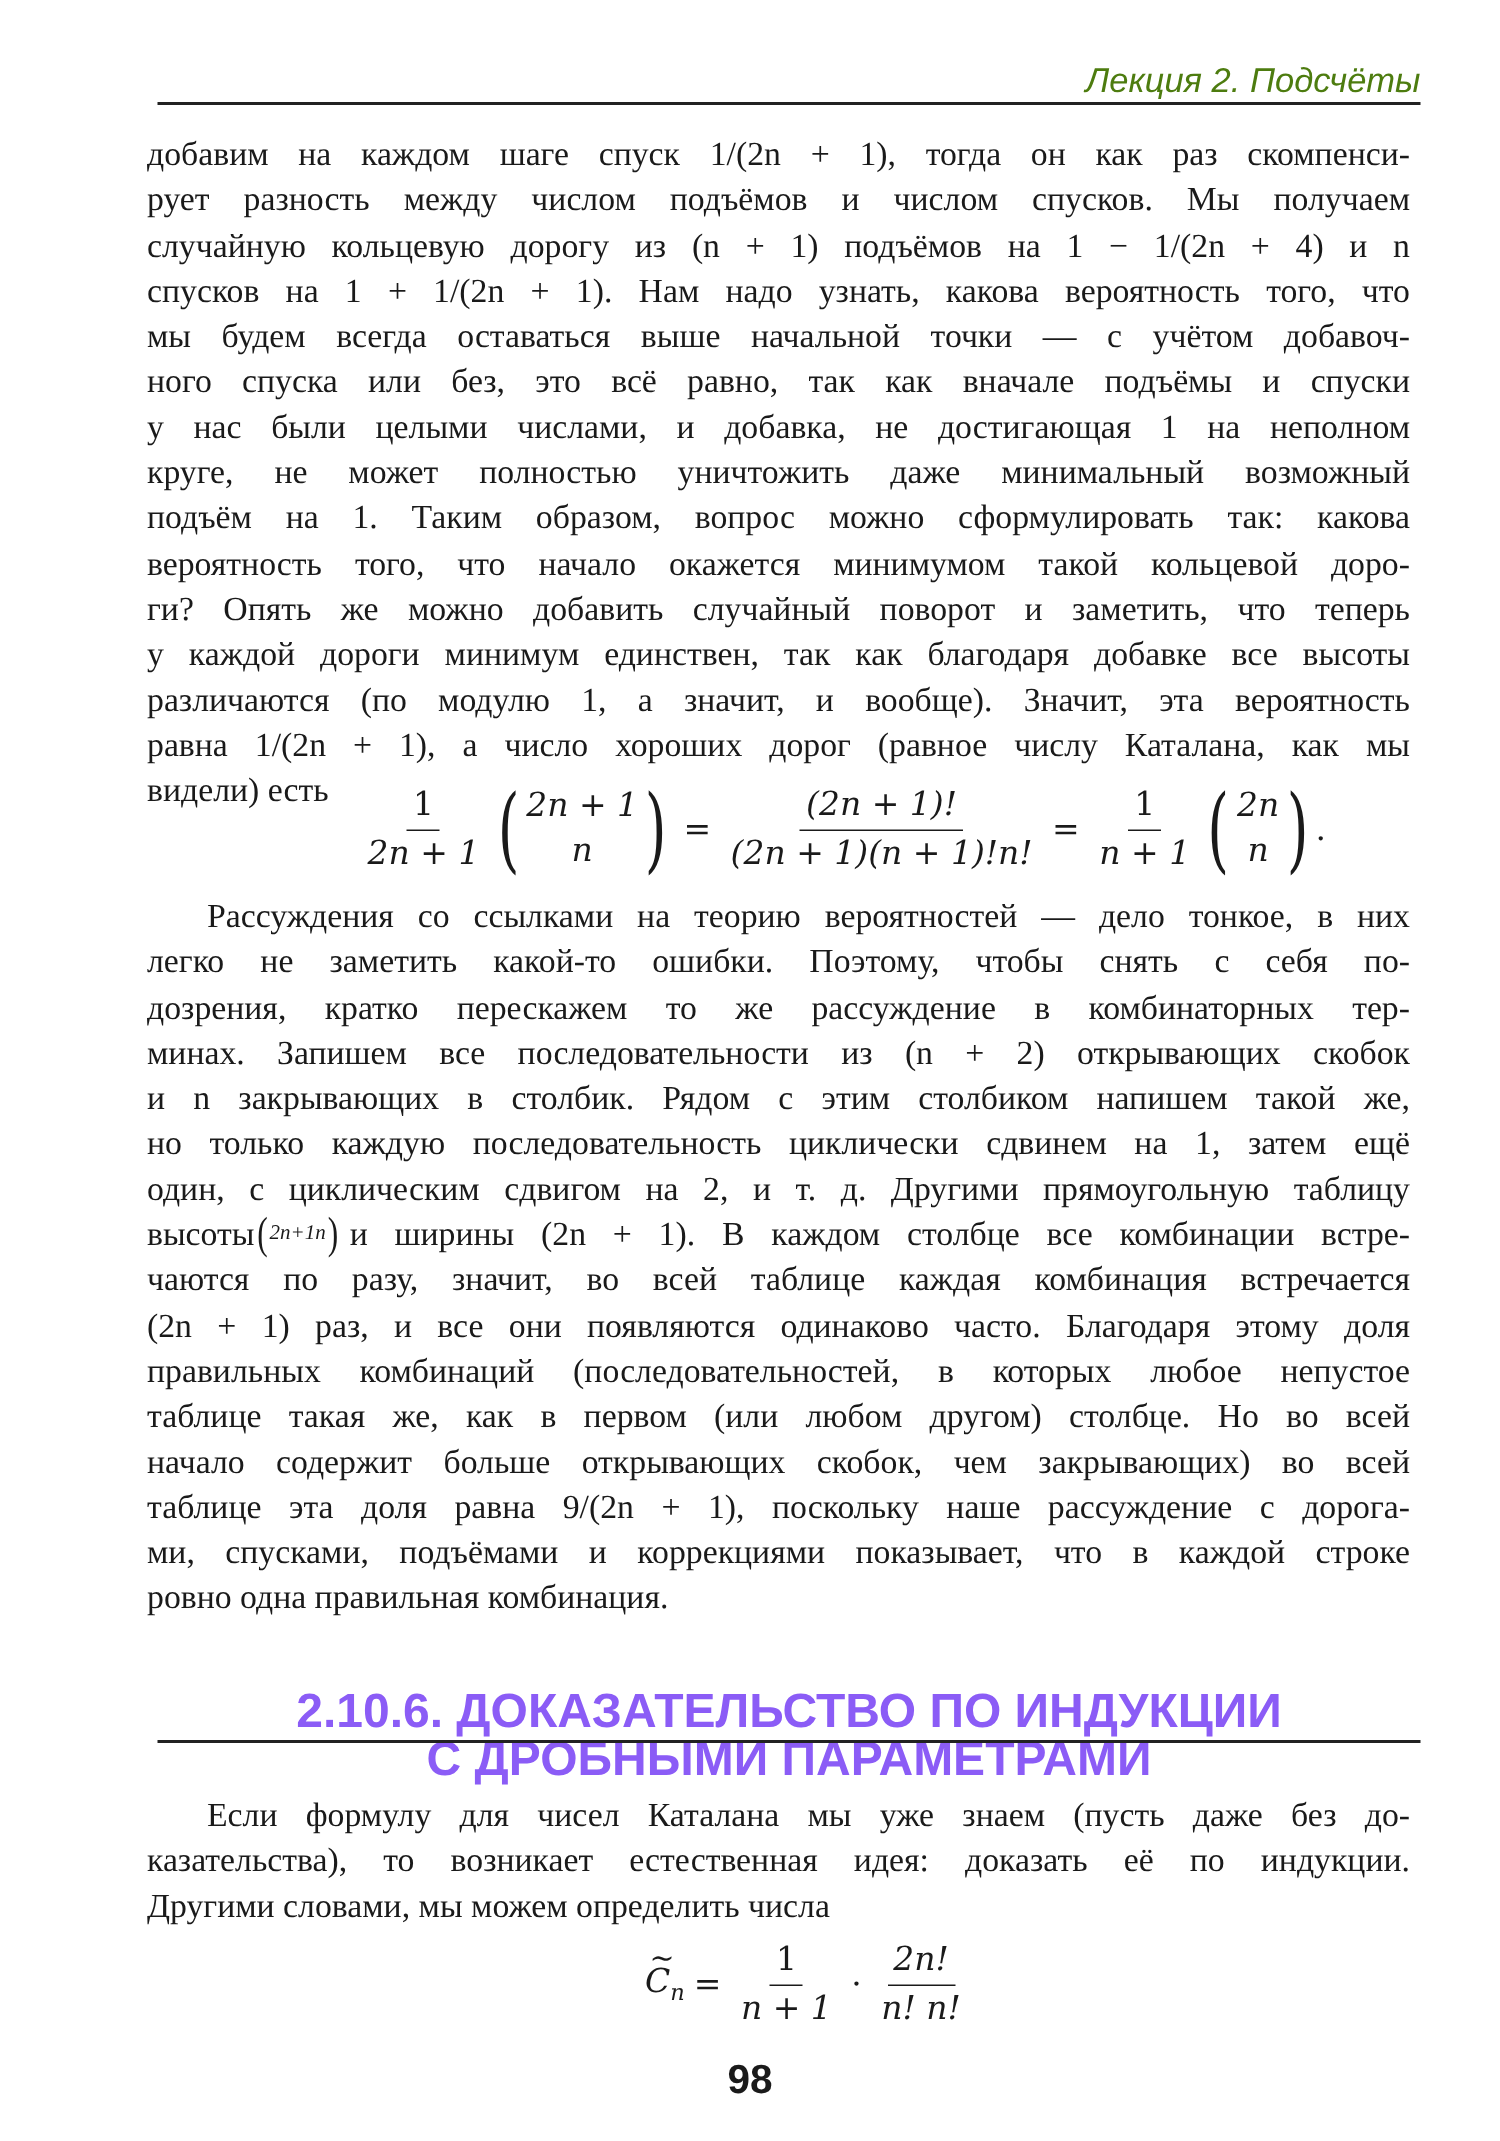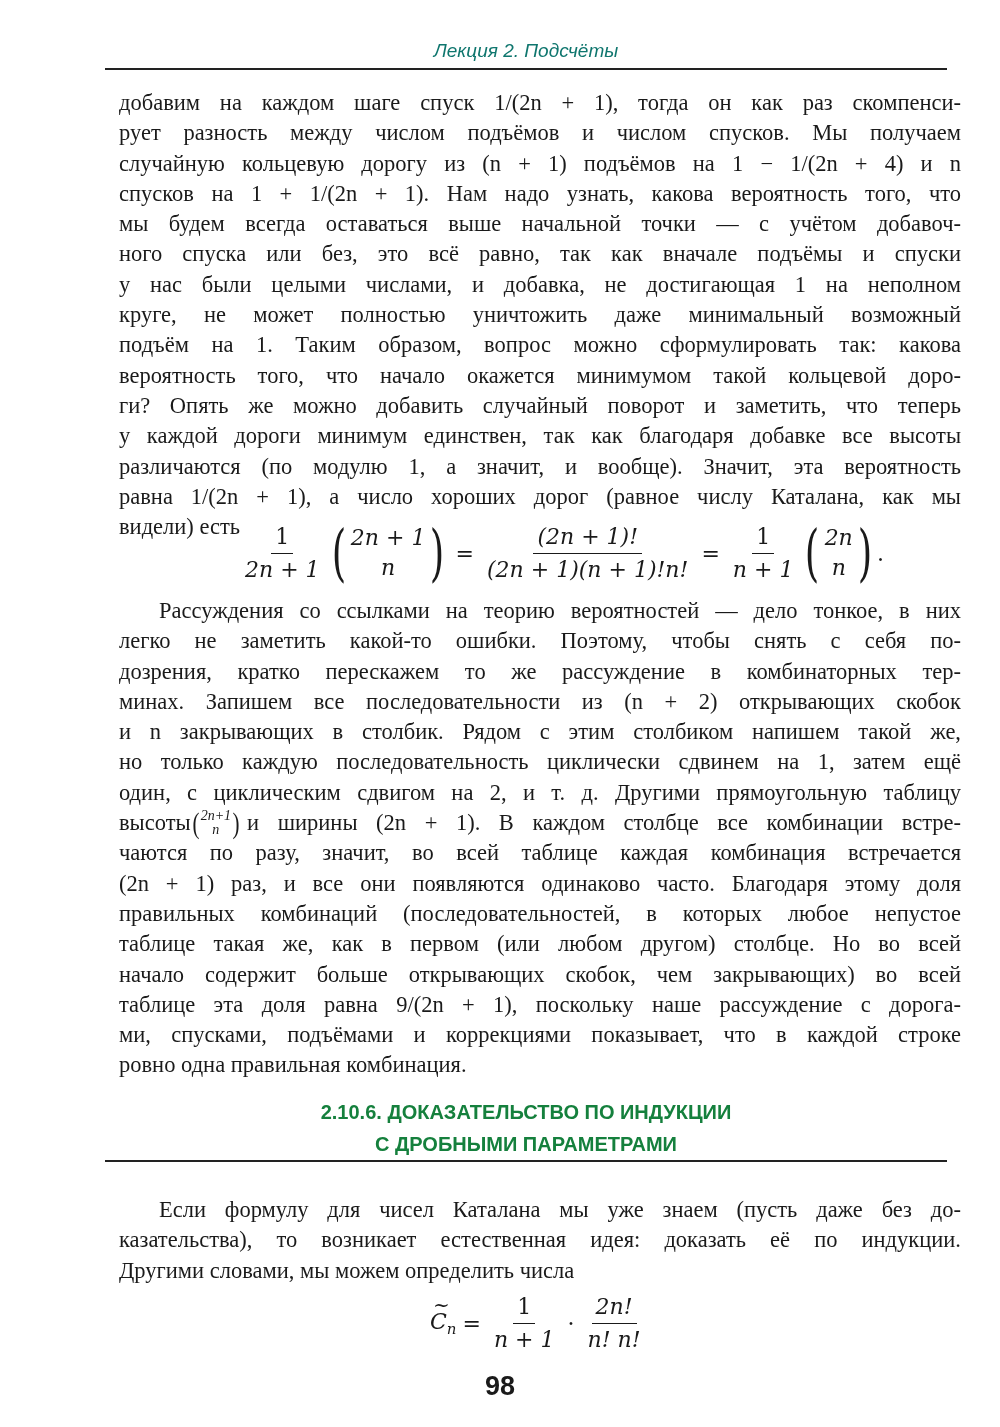--- a/index.html
+++ b/index.html
@@ -1,48 +1,48 @@
 <!DOCTYPE html>
 <html><head>
 <meta charset="utf-8">
 <style>
   html, body { margin: 0; padding: 0; background: #ffffff; }
   body { width: 1000px; height: 1427px; position: relative; overflow: hidden;
          font-family: "Liberation Serif", "DejaVu Serif", serif; color: #1a1a1a; }
   .page { position: absolute; left: 0; top: 0; width: 1000px; height: 1427px; }
-  .running-head { position: absolute; left: 105px; width: 842px; top: 40px; text-align: center;
+  .running-head { position: absolute; left: 105px; width: 842px; top: 40px; text-align: right;
          font-family: "Liberation Sans", "DejaVu Sans", sans-serif; font-style: italic;
-         font-size: 19px; color: #0f766e; }
+         font-size: 23px; color: #4d7c0f; }
   .head-rule { position: absolute; left: 105px; width: 842px; top: 68px; height: 0;
          border-top: 2px solid #222; }
-  .body { position: absolute; left: 119px; width: 842px; font-size: 22.5px; line-height: 30.3px;
+  .body { position: absolute; left: 98px; width: 842px; font-size: 22.5px; line-height: 30.3px;
           text-align: justify; }
   .line { display: block; white-space: nowrap; text-align-last: justify; text-align: justify; height: 30.3px; }
   .line.last { text-align-last: left; }
   .line.indent { text-indent: 40px; }
   .mi { font-style: italic; }
   .formula { position: absolute; display: flex; align-items: center;
              font-family: "DejaVu Serif", "Liberation Serif", serif; font-size: 22px; }
   .frac { display: inline-flex; flex-direction: column; align-items: center; margin: 0 3px; }
   .frac .num { padding: 0 4px 2px; border-bottom: 1.5px solid #1a1a1a; line-height: 28px; }
   .frac .den { padding: 2px 4px 0; line-height: 28px; }
   .binom { display: inline-flex; align-items: center; }
   .binom .paren { font-size: 62px; line-height: 62px; font-weight: 200; transform: scaleX(0.6); display:inline-block; }
   .binom .stack { display: inline-flex; flex-direction: column; align-items: center; line-height: 30px; }
   .op { margin: 0 6px; }
   .section-title { position: absolute; left: 105px; width: 842px; text-align: center;
-         font-family: "Liberation Sans", "DejaVu Sans", sans-serif; font-size: 20px; line-height: 32px;
-         font-weight: 700; letter-spacing: 0px; color: #15803d; }
+         font-family: "Liberation Sans", "DejaVu Sans", sans-serif; font-size: 32px; line-height: 32px;
+         font-weight: 700; letter-spacing: 0px; color: #8b5cf6; margin-top: 28px; }
   .section-rule { position: absolute; left: 105px; width: 842px; top: 1160px; height: 0;
          border-top: 2px solid #222; }
   .page-number { position: absolute; left: 0; width: 1000px; top: 1371px; text-align: center;
          font-family: "Liberation Sans", "DejaVu Sans", sans-serif; font-weight: 700; font-size: 27px; }
   .small-binom { display: inline-flex; align-items: center; vertical-align: middle; }
   .small-binom .p { font-size: 30px; line-height: 30px; transform: scaleX(0.7); display:inline-block; }
-  .small-binom .s { display: inline-flex; flex-direction: column; align-items: center; font-size: 14px; line-height: 14px; font-style: italic; }
+  .small-binom .s { display: inline-flex; flex-direction: row; align-items: center; font-size: 14px; line-height: 14px; font-style: italic; }
   .tilde-c { position: relative; font-style: italic; }
   .tilde-c::before { content: "~"; position: absolute; left: 3px; top: -16px; font-size: 20px; font-style: normal; }
 </style>
 </head>
 <body>
 
 <div class="page">
 
   <div class="running-head">Лекция 2. Подсчёты</div>
   <div class="head-rule"></div>

